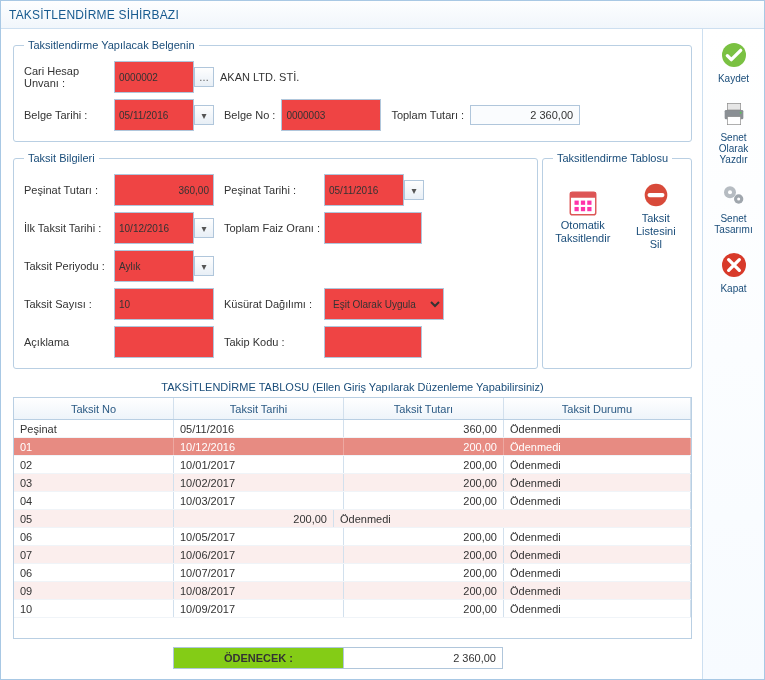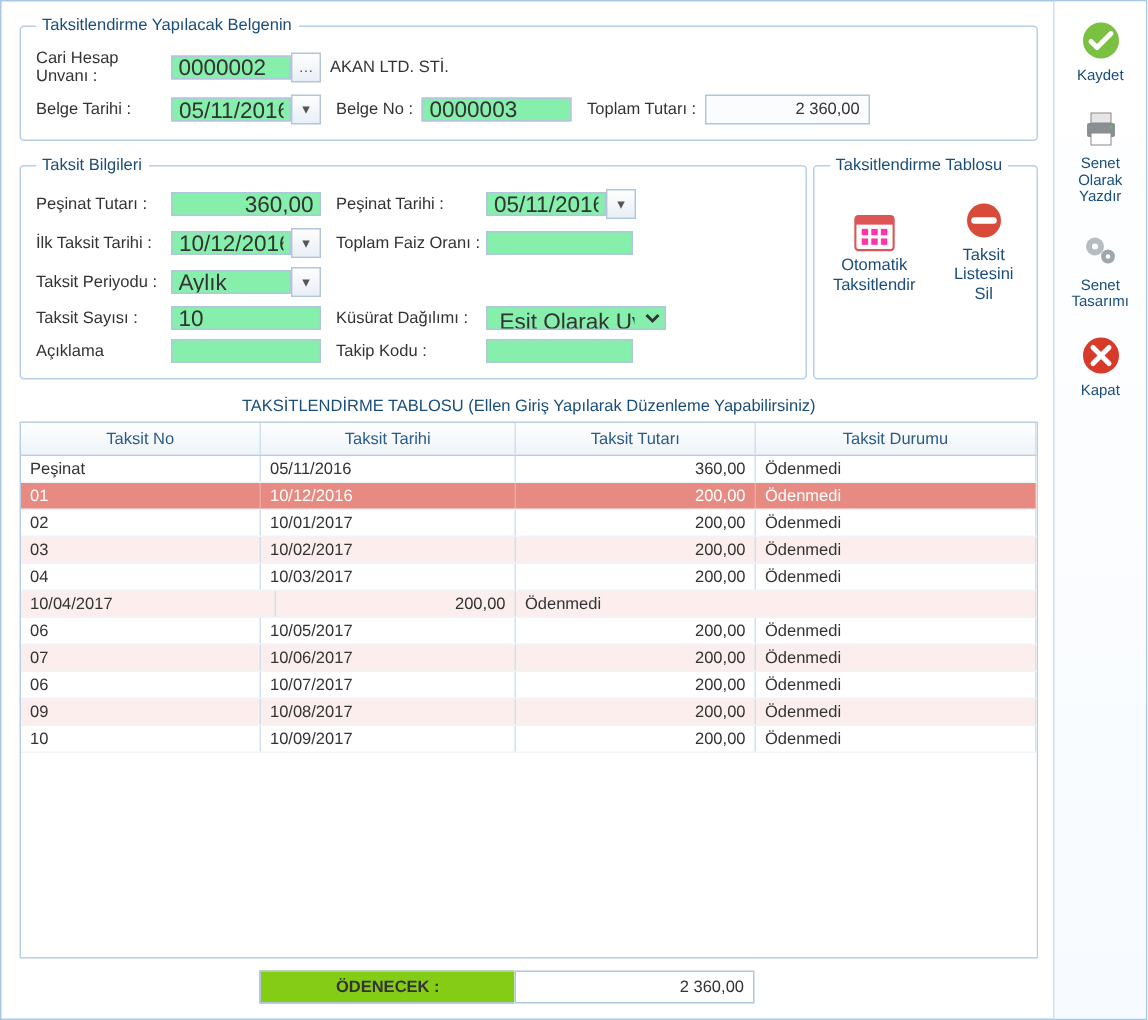--- a/index.html
+++ b/index.html
@@ -72,25 +72,25 @@
   }
   legend {
     padding: 0 4px;
     color: #1a4d7a;
     font-size: 11px;
   }
   .row { display: flex; align-items: center; margin-bottom: 6px; }
   .row:last-child { margin-bottom: 0; }
   .label { color: #333; }
   input[type=text], select, .inputlike {
-    height: 16px;
+    height: 32px;
     border: 1px solid #b0c6db;
-    background: #86efac;
+    background: #ef4444;
     padding: 0 4px;
-    font-size: 15px;
+    font-size: 10px;
     color: #333;
   }
   .pick-btn {
     width: 20px; height: 20px;
     border: 1px solid #b0c6db;
     background: linear-gradient(#fefefe,#e8eff6);
     display: inline-flex; align-items:center; justify-content:center;
     font-size: 10px; color:#555;
     cursor: pointer;
   }
@@ -204,20 +204,21 @@
     background:#fff;
   }
   .ml-6 { margin-left:6px; }
   .ml-10 { margin-left:10px; }
   .w-90 { width: 90px; }
 </style>
 </head>
 <body>
 
 <div class="window">
+  <div class="titlebar">TAKSİTLENDİRME SİHİRBAZI</div>
   <div class="body">
     <div class="main">
 
       <fieldset>
         <legend>Taksitlendirme Yapılacak Belgenin</legend>
         <div class="row">
           <span class="label w-90">Cari Hesap Unvanı :</span>
           <input type="text" style="width: 80px;" value="0000002">
           <span class="pick-btn">…</span>
           <span class="ml-6">AKAN LTD. STİ.</span>
@@ -337,21 +338,21 @@
               <div class="cell c2">200,00</div>
               <div class="cell c3">Ödenmedi</div>
             </div>
             <div class="grid-row ">
               <div class="cell c0">04</div>
               <div class="cell c1">10/03/2017</div>
               <div class="cell c2">200,00</div>
               <div class="cell c3">Ödenmedi</div>
             </div>
             <div class="grid-row alt">
-              <div class="cell c1">10/04/2017</div>
+              <div class="cell c0">05</div>
               <div class="cell c2">200,00</div>
               <div class="cell c3">Ödenmedi</div>
             </div>
             <div class="grid-row ">
               <div class="cell c0">06</div>
               <div class="cell c1">10/05/2017</div>
               <div class="cell c2">200,00</div>
               <div class="cell c3">Ödenmedi</div>
             </div>
             <div class="grid-row alt">

